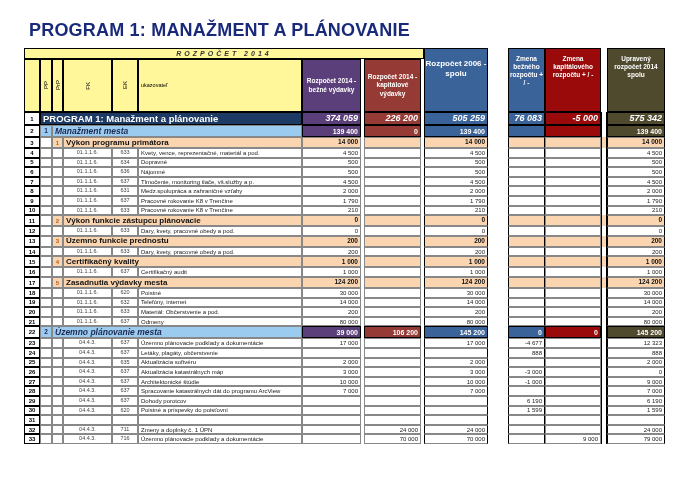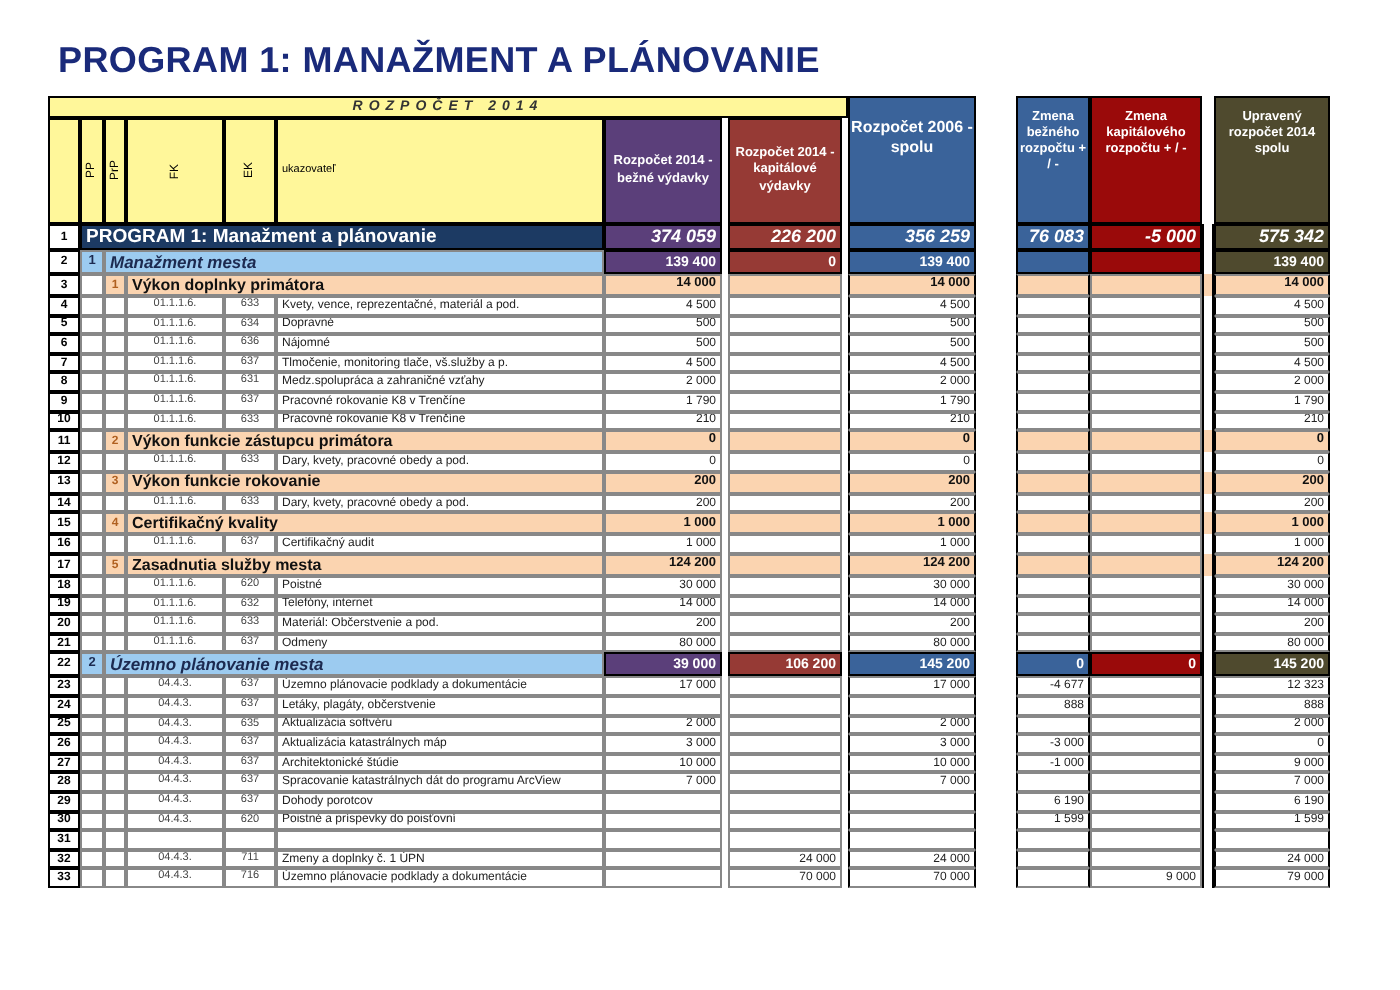--- a/index.html
+++ b/index.html
@@ -41,39 +41,39 @@
     <div class="cell bord c hdr" style="left: 302px; top: 59px; width: 59px; height: 53px; background: rgb(91, 63, 122);">Rozpočet 2014 - bežné výdavky</div>
     <div class="cell bord c hdr" style="left: 364px; top: 59px; width: 57px; height: 53px; background: rgb(150, 58, 53);">Rozpočet 2014 - kapitálové výdavky</div>
     <div class="cell bord c hdr" style="left: 424px; top: 48px; width: 64px; height: 64px; background: rgb(58, 99, 154); font-size: 8px; align-items: flex-start; padding-top: 10px;">Rozpočet 2006 - spolu</div>
     <div class="cell bord c hdr" style="left: 508px; top: 48px; width: 37px; height: 64px; background: rgb(58, 99, 154); align-items: flex-start; padding-top: 6px;">Zmena bežného rozpočtu + / -</div>
     <div class="cell bord c hdr" style="left: 545px; top: 48px; width: 56px; height: 64px; background: rgb(154, 10, 10); align-items: flex-start; padding-top: 6px;">Zmena kapitálového rozpočtu + / -</div>
     <div class="cell bord c hdr" style="left: 607px; top: 48px; width: 58px; height: 64px; background: rgb(79, 74, 46); align-items: flex-start; padding-top: 6px;">Upravený rozpočet 2014 spolu</div>
     <div class="cell rownum" style="left: 24px; top: 112px; width: 16px; height: 13px;">1</div>
     <div class="cell l" style="left: 40px; top: 112px; width: 262px; height: 13px; background: rgb(28, 58, 99); color: rgb(255, 255, 255); font-weight: bold; font-size: 9.5px; border: 1px solid rgb(0, 0, 0);">PROGRAM 1: Manažment a plánovanie</div>
     <div class="cell r" style="left: 302px; top: 112px; width: 59px; height: 13px; background: rgb(91, 63, 122); color: rgb(255, 255, 255); font-size: 9px; font-weight: bold; font-style: italic; border: 1px solid rgb(0, 0, 0);">374 059</div>
     <div class="cell r" style="left: 364px; top: 112px; width: 57px; height: 13px; background: rgb(150, 58, 53); color: rgb(255, 255, 255); font-size: 9px; font-weight: bold; font-style: italic; border: 1px solid rgb(0, 0, 0);">226 200</div>
-    <div class="cell r" style="left: 424px; top: 112px; width: 64px; height: 13px; background: rgb(58, 99, 154); color: rgb(255, 255, 255); font-size: 9px; font-weight: bold; font-style: italic; border-width: 1px 1.5px; border-style: solid; border-color: rgb(0, 0, 0); border-image: initial;">356 259</div>
+    <div class="cell r" style="left: 424px; top: 112px; width: 64px; height: 13px; background: rgb(58, 99, 154); color: rgb(255, 255, 255); font-size: 9px; font-weight: bold; font-style: italic; border-width: 1px 1.5px; border-style: solid; border-color: rgb(0, 0, 0); border-image: initial;">505 259</div>
     <div class="cell r" style="left: 508px; top: 112px; width: 37px; height: 13px; background: rgb(58, 99, 154); color: rgb(255, 255, 255); font-size: 9px; font-weight: bold; font-style: italic; border-width: 1px 1.5px; border-style: solid; border-color: rgb(0, 0, 0); border-image: initial;">76 083</div>
     <div class="cell r" style="left: 545px; top: 112px; width: 56px; height: 13px; background: rgb(154, 10, 10); color: rgb(255, 255, 255); font-size: 9px; font-weight: bold; font-style: italic; border: 1px solid rgb(0, 0, 0);">-5 000</div>
     <div class="cell r" style="left: 607px; top: 112px; width: 58px; height: 13px; background: rgb(79, 74, 46); color: rgb(255, 255, 255); font-size: 9px; font-weight: bold; font-style: italic; border-width: 1px 1.5px; border-style: solid; border-color: rgb(0, 0, 0); border-image: initial;">575 342</div>
     <div class="cell " style="left: 601px; top: 112px; width: 6px; height: 13px; background: rgb(255, 255, 255); border-left: 1px solid rgb(0, 0, 0); border-right: 1px solid rgb(0, 0, 0);"></div>
     <div class="cell rownum" style="left: 24px; top: 125px; width: 16px; height: 12px;">2</div>
     <div class="cell c" style="left: 40px; top: 125px; width: 12px; height: 12px; background: rgb(156, 203, 240); color: rgb(28, 42, 80); font-weight: bold; font-size: 6.5px; border: 1px solid rgb(136, 136, 136);">1</div>
     <div class="cell l" style="left: 52px; top: 125px; width: 250px; height: 12px; background: rgb(156, 203, 240); color: rgb(28, 42, 80); font-weight: bold; font-size: 8.5px; font-style: italic; border: 1px solid rgb(136, 136, 136);">Manažment mesta</div>
     <div class="cell r" style="left: 302px; top: 125px; width: 59px; height: 12px; background: rgb(91, 63, 122); color: rgb(255, 255, 255); font-size: 7px; font-weight: bold; border: 1px solid rgb(0, 0, 0);">139 400</div>
     <div class="cell r" style="left: 364px; top: 125px; width: 57px; height: 12px; background: rgb(150, 58, 53); color: rgb(255, 255, 255); font-size: 7px; font-weight: bold; border: 1px solid rgb(0, 0, 0);">0</div>
     <div class="cell r" style="left: 424px; top: 125px; width: 64px; height: 12px; background: rgb(58, 99, 154); color: rgb(255, 255, 255); font-size: 7px; font-weight: bold; border-width: 1px 1.5px; border-style: solid; border-color: rgb(0, 0, 0); border-image: initial;">139 400</div>
     <div class="cell r" style="left: 508px; top: 125px; width: 37px; height: 12px; background: rgb(58, 99, 154); color: rgb(255, 255, 255); font-size: 7px; font-weight: bold; border-width: 1px 1.5px; border-style: solid; border-color: rgb(0, 0, 0); border-image: initial;"></div>
     <div class="cell r" style="left: 545px; top: 125px; width: 56px; height: 12px; background: rgb(154, 10, 10); color: rgb(255, 255, 255); font-size: 7px; font-weight: bold; border: 1px solid rgb(0, 0, 0);"></div>
     <div class="cell r" style="left: 607px; top: 125px; width: 58px; height: 12px; background: rgb(79, 74, 46); color: rgb(255, 255, 255); font-size: 7px; font-weight: bold; border-width: 1px 1.5px; border-style: solid; border-color: rgb(0, 0, 0); border-image: initial;">139 400</div>
     <div class="cell " style="left: 601px; top: 125px; width: 6px; height: 12px; background: rgb(255, 255, 255); border-left: 1px solid rgb(0, 0, 0); border-right: 1px solid rgb(0, 0, 0);"></div>
     <div class="cell rownum" style="left: 24px; top: 137px; width: 16px; height: 11px;">3</div>
     <div class="cell c" style="left: 40px; top: 137px; width: 12px; height: 11px; background: rgb(255, 255, 255); border: 1px solid rgb(136, 136, 136);"></div>
     <div class="cell c" style="left: 52px; top: 137px; width: 11px; height: 11px; background: rgb(251, 212, 176); color: rgb(176, 96, 32); font-weight: bold; font-size: 6px; border: 1px solid rgb(136, 136, 136);">1</div>
-    <div class="cell l" style="left: 63px; top: 137px; width: 239px; height: 11px; background: rgb(251, 212, 176); color: rgb(17, 17, 17); font-weight: bold; font-size: 8px; border: 1px solid rgb(136, 136, 136);">Výkon doplnky primátora</div>
+    <div class="cell l" style="left: 63px; top: 137px; width: 239px; height: 11px; background: rgb(251, 212, 176); color: rgb(17, 17, 17); font-weight: bold; font-size: 8px; border: 1px solid rgb(136, 136, 136);">Výkon programu primátora</div>
     <div class="cell r" style="left: 302px; top: 137px; width: 59px; height: 11px; background: rgb(251, 212, 176); color: rgb(17, 17, 17); font-size: 6.5px; font-weight: bold; border: 1px solid rgb(136, 136, 136);">14 000</div>
     <div class="cell r" style="left: 364px; top: 137px; width: 57px; height: 11px; background: rgb(251, 212, 176); color: rgb(17, 17, 17); font-size: 6.5px; font-weight: bold; border: 1px solid rgb(136, 136, 136);"></div>
     <div class="cell r" style="left: 424px; top: 137px; width: 64px; height: 11px; background: rgb(251, 212, 176); color: rgb(17, 17, 17); font-size: 6.5px; font-weight: bold; border-width: 1px 1.5px; border-style: solid; border-color: rgb(136, 136, 136) rgb(0, 0, 0); border-image: initial;">14 000</div>
     <div class="cell r" style="left: 508px; top: 137px; width: 37px; height: 11px; background: rgb(251, 212, 176); color: rgb(17, 17, 17); font-size: 6.5px; font-weight: bold; border-width: 1px 1.5px; border-style: solid; border-color: rgb(136, 136, 136) rgb(0, 0, 0); border-image: initial;"></div>
     <div class="cell r" style="left: 545px; top: 137px; width: 56px; height: 11px; background: rgb(251, 212, 176); color: rgb(17, 17, 17); font-size: 6.5px; font-weight: bold; border: 1px solid rgb(136, 136, 136);"></div>
     <div class="cell r" style="left: 607px; top: 137px; width: 58px; height: 11px; background: rgb(251, 212, 176); color: rgb(17, 17, 17); font-size: 6.5px; font-weight: bold; border-width: 1px 1.5px; border-style: solid; border-color: rgb(136, 136, 136) rgb(0, 0, 0); border-image: initial;">14 000</div>
     <div class="cell " style="left: 601px; top: 137px; width: 6px; height: 11px; background: rgb(251, 212, 176); border-left: 1px solid rgb(0, 0, 0); border-right: 1px solid rgb(0, 0, 0);"></div>
     <div class="cell rownum" style="left: 24px; top: 148px; width: 16px; height: 9.6px;">4</div>
     <div class="cell c" style="left: 40px; top: 148px; width: 12px; height: 9.6px; border: 1px solid rgb(136, 136, 136); background: rgb(255, 255, 255);"></div>
     <div class="cell c" style="left: 52px; top: 148px; width: 11px; height: 9.6px; border: 1px solid rgb(136, 136, 136); background: rgb(255, 255, 255);"></div>
@@ -161,21 +161,21 @@
     <div class="cell r" style="left: 302px; top: 205.6px; width: 59px; height: 9.6px; border: 1px solid rgb(136, 136, 136); font-size: 6px; color: rgb(34, 34, 34); background: rgb(255, 255, 255);">210</div>
     <div class="cell r" style="left: 364px; top: 205.6px; width: 57px; height: 9.6px; border: 1px solid rgb(136, 136, 136); font-size: 6px; color: rgb(34, 34, 34); background: rgb(255, 255, 255);"></div>
     <div class="cell r" style="left: 424px; top: 205.6px; width: 64px; height: 9.6px; border-width: 1px 1.5px; border-style: solid; border-color: rgb(136, 136, 136) rgb(0, 0, 0); border-image: initial; font-size: 6px; color: rgb(34, 34, 34); background: rgb(255, 255, 255);">210</div>
     <div class="cell r" style="left: 508px; top: 205.6px; width: 37px; height: 9.6px; border-width: 1px 1.5px; border-style: solid; border-color: rgb(136, 136, 136) rgb(0, 0, 0); border-image: initial; font-size: 6px; color: rgb(34, 34, 34); background: rgb(255, 255, 255);"></div>
     <div class="cell r" style="left: 545px; top: 205.6px; width: 56px; height: 9.6px; border: 1px solid rgb(136, 136, 136); font-size: 6px; color: rgb(34, 34, 34); background: rgb(255, 255, 255);"></div>
     <div class="cell r" style="left: 607px; top: 205.6px; width: 58px; height: 9.6px; border-width: 1px 1.5px; border-style: solid; border-color: rgb(136, 136, 136) rgb(0, 0, 0); border-image: initial; font-size: 6px; color: rgb(34, 34, 34); background: rgb(255, 255, 255);">210</div>
     <div class="cell " style="left: 601px; top: 205.6px; width: 6px; height: 9.6px; background: rgb(255, 255, 255); border-left: 1px solid rgb(0, 0, 0); border-right: 1px solid rgb(0, 0, 0);"></div>
     <div class="cell rownum" style="left: 24px; top: 215.2px; width: 16px; height: 11px;">11</div>
     <div class="cell c" style="left: 40px; top: 215.2px; width: 12px; height: 11px; background: rgb(255, 255, 255); border: 1px solid rgb(136, 136, 136);"></div>
     <div class="cell c" style="left: 52px; top: 215.2px; width: 11px; height: 11px; background: rgb(251, 212, 176); color: rgb(176, 96, 32); font-weight: bold; font-size: 6px; border: 1px solid rgb(136, 136, 136);">2</div>
-    <div class="cell l" style="left: 63px; top: 215.2px; width: 239px; height: 11px; background: rgb(251, 212, 176); color: rgb(17, 17, 17); font-weight: bold; font-size: 8px; border: 1px solid rgb(136, 136, 136);">Výkon funkcie zástupcu primátora</div>
+    <div class="cell l" style="left: 63px; top: 215.2px; width: 239px; height: 11px; background: rgb(251, 212, 176); color: rgb(17, 17, 17); font-weight: bold; font-size: 8px; border: 1px solid rgb(136, 136, 136);">Výkon funkcie zástupcu plánovacie</div>
     <div class="cell r" style="left: 302px; top: 215.2px; width: 59px; height: 11px; background: rgb(251, 212, 176); color: rgb(17, 17, 17); font-size: 6.5px; font-weight: bold; border: 1px solid rgb(136, 136, 136);">0</div>
     <div class="cell r" style="left: 364px; top: 215.2px; width: 57px; height: 11px; background: rgb(251, 212, 176); color: rgb(17, 17, 17); font-size: 6.5px; font-weight: bold; border: 1px solid rgb(136, 136, 136);"></div>
     <div class="cell r" style="left: 424px; top: 215.2px; width: 64px; height: 11px; background: rgb(251, 212, 176); color: rgb(17, 17, 17); font-size: 6.5px; font-weight: bold; border-width: 1px 1.5px; border-style: solid; border-color: rgb(136, 136, 136) rgb(0, 0, 0); border-image: initial;">0</div>
     <div class="cell r" style="left: 508px; top: 215.2px; width: 37px; height: 11px; background: rgb(251, 212, 176); color: rgb(17, 17, 17); font-size: 6.5px; font-weight: bold; border-width: 1px 1.5px; border-style: solid; border-color: rgb(136, 136, 136) rgb(0, 0, 0); border-image: initial;"></div>
     <div class="cell r" style="left: 545px; top: 215.2px; width: 56px; height: 11px; background: rgb(251, 212, 176); color: rgb(17, 17, 17); font-size: 6.5px; font-weight: bold; border: 1px solid rgb(136, 136, 136);"></div>
     <div class="cell r" style="left: 607px; top: 215.2px; width: 58px; height: 11px; background: rgb(251, 212, 176); color: rgb(17, 17, 17); font-size: 6.5px; font-weight: bold; border-width: 1px 1.5px; border-style: solid; border-color: rgb(136, 136, 136) rgb(0, 0, 0); border-image: initial;">0</div>
     <div class="cell " style="left: 601px; top: 215.2px; width: 6px; height: 11px; background: rgb(251, 212, 176); border-left: 1px solid rgb(0, 0, 0); border-right: 1px solid rgb(0, 0, 0);"></div>
     <div class="cell rownum" style="left: 24px; top: 226.2px; width: 16px; height: 9.6px;">12</div>
     <div class="cell c" style="left: 40px; top: 226.2px; width: 12px; height: 9.6px; border: 1px solid rgb(136, 136, 136); background: rgb(255, 255, 255);"></div>
     <div class="cell c" style="left: 52px; top: 226.2px; width: 11px; height: 9.6px; border: 1px solid rgb(136, 136, 136); background: rgb(255, 255, 255);"></div>
@@ -185,21 +185,21 @@
     <div class="cell r" style="left: 302px; top: 226.2px; width: 59px; height: 9.6px; border: 1px solid rgb(136, 136, 136); font-size: 6px; color: rgb(34, 34, 34); background: rgb(255, 255, 255);">0</div>
     <div class="cell r" style="left: 364px; top: 226.2px; width: 57px; height: 9.6px; border: 1px solid rgb(136, 136, 136); font-size: 6px; color: rgb(34, 34, 34); background: rgb(255, 255, 255);"></div>
     <div class="cell r" style="left: 424px; top: 226.2px; width: 64px; height: 9.6px; border-width: 1px 1.5px; border-style: solid; border-color: rgb(136, 136, 136) rgb(0, 0, 0); border-image: initial; font-size: 6px; color: rgb(34, 34, 34); background: rgb(255, 255, 255);">0</div>
     <div class="cell r" style="left: 508px; top: 226.2px; width: 37px; height: 9.6px; border-width: 1px 1.5px; border-style: solid; border-color: rgb(136, 136, 136) rgb(0, 0, 0); border-image: initial; font-size: 6px; color: rgb(34, 34, 34); background: rgb(255, 255, 255);"></div>
     <div class="cell r" style="left: 545px; top: 226.2px; width: 56px; height: 9.6px; border: 1px solid rgb(136, 136, 136); font-size: 6px; color: rgb(34, 34, 34); background: rgb(255, 255, 255);"></div>
     <div class="cell r" style="left: 607px; top: 226.2px; width: 58px; height: 9.6px; border-width: 1px 1.5px; border-style: solid; border-color: rgb(136, 136, 136) rgb(0, 0, 0); border-image: initial; font-size: 6px; color: rgb(34, 34, 34); background: rgb(255, 255, 255);">0</div>
     <div class="cell " style="left: 601px; top: 226.2px; width: 6px; height: 9.6px; background: rgb(255, 255, 255); border-left: 1px solid rgb(0, 0, 0); border-right: 1px solid rgb(0, 0, 0);"></div>
     <div class="cell rownum" style="left: 24px; top: 235.8px; width: 16px; height: 11px;">13</div>
     <div class="cell c" style="left: 40px; top: 235.8px; width: 12px; height: 11px; background: rgb(255, 255, 255); border: 1px solid rgb(136, 136, 136);"></div>
     <div class="cell c" style="left: 52px; top: 235.8px; width: 11px; height: 11px; background: rgb(251, 212, 176); color: rgb(176, 96, 32); font-weight: bold; font-size: 6px; border: 1px solid rgb(136, 136, 136);">3</div>
-    <div class="cell l" style="left: 63px; top: 235.8px; width: 239px; height: 11px; background: rgb(251, 212, 176); color: rgb(17, 17, 17); font-weight: bold; font-size: 8px; border: 1px solid rgb(136, 136, 136);">Výkon funkcie rokovanie</div>
+    <div class="cell l" style="left: 63px; top: 235.8px; width: 239px; height: 11px; background: rgb(251, 212, 176); color: rgb(17, 17, 17); font-weight: bold; font-size: 8px; border: 1px solid rgb(136, 136, 136);">Územno funkcie prednostu</div>
     <div class="cell r" style="left: 302px; top: 235.8px; width: 59px; height: 11px; background: rgb(251, 212, 176); color: rgb(17, 17, 17); font-size: 6.5px; font-weight: bold; border: 1px solid rgb(136, 136, 136);">200</div>
     <div class="cell r" style="left: 364px; top: 235.8px; width: 57px; height: 11px; background: rgb(251, 212, 176); color: rgb(17, 17, 17); font-size: 6.5px; font-weight: bold; border: 1px solid rgb(136, 136, 136);"></div>
     <div class="cell r" style="left: 424px; top: 235.8px; width: 64px; height: 11px; background: rgb(251, 212, 176); color: rgb(17, 17, 17); font-size: 6.5px; font-weight: bold; border-width: 1px 1.5px; border-style: solid; border-color: rgb(136, 136, 136) rgb(0, 0, 0); border-image: initial;">200</div>
     <div class="cell r" style="left: 508px; top: 235.8px; width: 37px; height: 11px; background: rgb(251, 212, 176); color: rgb(17, 17, 17); font-size: 6.5px; font-weight: bold; border-width: 1px 1.5px; border-style: solid; border-color: rgb(136, 136, 136) rgb(0, 0, 0); border-image: initial;"></div>
     <div class="cell r" style="left: 545px; top: 235.8px; width: 56px; height: 11px; background: rgb(251, 212, 176); color: rgb(17, 17, 17); font-size: 6.5px; font-weight: bold; border: 1px solid rgb(136, 136, 136);"></div>
     <div class="cell r" style="left: 607px; top: 235.8px; width: 58px; height: 11px; background: rgb(251, 212, 176); color: rgb(17, 17, 17); font-size: 6.5px; font-weight: bold; border-width: 1px 1.5px; border-style: solid; border-color: rgb(136, 136, 136) rgb(0, 0, 0); border-image: initial;">200</div>
     <div class="cell " style="left: 601px; top: 235.8px; width: 6px; height: 11px; background: rgb(251, 212, 176); border-left: 1px solid rgb(0, 0, 0); border-right: 1px solid rgb(0, 0, 0);"></div>
     <div class="cell rownum" style="left: 24px; top: 246.8px; width: 16px; height: 9.6px;">14</div>
     <div class="cell c" style="left: 40px; top: 246.8px; width: 12px; height: 9.6px; border: 1px solid rgb(136, 136, 136); background: rgb(255, 255, 255);"></div>
     <div class="cell c" style="left: 52px; top: 246.8px; width: 11px; height: 9.6px; border: 1px solid rgb(136, 136, 136); background: rgb(255, 255, 255);"></div>
@@ -233,21 +233,21 @@
     <div class="cell r" style="left: 302px; top: 267.4px; width: 59px; height: 9.6px; border: 1px solid rgb(136, 136, 136); font-size: 6px; color: rgb(34, 34, 34); background: rgb(255, 255, 255);">1 000</div>
     <div class="cell r" style="left: 364px; top: 267.4px; width: 57px; height: 9.6px; border: 1px solid rgb(136, 136, 136); font-size: 6px; color: rgb(34, 34, 34); background: rgb(255, 255, 255);"></div>
     <div class="cell r" style="left: 424px; top: 267.4px; width: 64px; height: 9.6px; border-width: 1px 1.5px; border-style: solid; border-color: rgb(136, 136, 136) rgb(0, 0, 0); border-image: initial; font-size: 6px; color: rgb(34, 34, 34); background: rgb(255, 255, 255);">1 000</div>
     <div class="cell r" style="left: 508px; top: 267.4px; width: 37px; height: 9.6px; border-width: 1px 1.5px; border-style: solid; border-color: rgb(136, 136, 136) rgb(0, 0, 0); border-image: initial; font-size: 6px; color: rgb(34, 34, 34); background: rgb(255, 255, 255);"></div>
     <div class="cell r" style="left: 545px; top: 267.4px; width: 56px; height: 9.6px; border: 1px solid rgb(136, 136, 136); font-size: 6px; color: rgb(34, 34, 34); background: rgb(255, 255, 255);"></div>
     <div class="cell r" style="left: 607px; top: 267.4px; width: 58px; height: 9.6px; border-width: 1px 1.5px; border-style: solid; border-color: rgb(136, 136, 136) rgb(0, 0, 0); border-image: initial; font-size: 6px; color: rgb(34, 34, 34); background: rgb(255, 255, 255);">1 000</div>
     <div class="cell " style="left: 601px; top: 267.4px; width: 6px; height: 9.6px; background: rgb(255, 255, 255); border-left: 1px solid rgb(0, 0, 0); border-right: 1px solid rgb(0, 0, 0);"></div>
     <div class="cell rownum" style="left: 24px; top: 277px; width: 16px; height: 11px;">17</div>
     <div class="cell c" style="left: 40px; top: 277px; width: 12px; height: 11px; background: rgb(255, 255, 255); border: 1px solid rgb(136, 136, 136);"></div>
     <div class="cell c" style="left: 52px; top: 277px; width: 11px; height: 11px; background: rgb(251, 212, 176); color: rgb(176, 96, 32); font-weight: bold; font-size: 6px; border: 1px solid rgb(136, 136, 136);">5</div>
-    <div class="cell l" style="left: 63px; top: 277px; width: 239px; height: 11px; background: rgb(251, 212, 176); color: rgb(17, 17, 17); font-weight: bold; font-size: 8px; border: 1px solid rgb(136, 136, 136);">Zasadnutia služby mesta</div>
+    <div class="cell l" style="left: 63px; top: 277px; width: 239px; height: 11px; background: rgb(251, 212, 176); color: rgb(17, 17, 17); font-weight: bold; font-size: 8px; border: 1px solid rgb(136, 136, 136);">Zasadnutia výdavky mesta</div>
     <div class="cell r" style="left: 302px; top: 277px; width: 59px; height: 11px; background: rgb(251, 212, 176); color: rgb(17, 17, 17); font-size: 6.5px; font-weight: bold; border: 1px solid rgb(136, 136, 136);">124 200</div>
     <div class="cell r" style="left: 364px; top: 277px; width: 57px; height: 11px; background: rgb(251, 212, 176); color: rgb(17, 17, 17); font-size: 6.5px; font-weight: bold; border: 1px solid rgb(136, 136, 136);"></div>
     <div class="cell r" style="left: 424px; top: 277px; width: 64px; height: 11px; background: rgb(251, 212, 176); color: rgb(17, 17, 17); font-size: 6.5px; font-weight: bold; border-width: 1px 1.5px; border-style: solid; border-color: rgb(136, 136, 136) rgb(0, 0, 0); border-image: initial;">124 200</div>
     <div class="cell r" style="left: 508px; top: 277px; width: 37px; height: 11px; background: rgb(251, 212, 176); color: rgb(17, 17, 17); font-size: 6.5px; font-weight: bold; border-width: 1px 1.5px; border-style: solid; border-color: rgb(136, 136, 136) rgb(0, 0, 0); border-image: initial;"></div>
     <div class="cell r" style="left: 545px; top: 277px; width: 56px; height: 11px; background: rgb(251, 212, 176); color: rgb(17, 17, 17); font-size: 6.5px; font-weight: bold; border: 1px solid rgb(136, 136, 136);"></div>
     <div class="cell r" style="left: 607px; top: 277px; width: 58px; height: 11px; background: rgb(251, 212, 176); color: rgb(17, 17, 17); font-size: 6.5px; font-weight: bold; border-width: 1px 1.5px; border-style: solid; border-color: rgb(136, 136, 136) rgb(0, 0, 0); border-image: initial;">124 200</div>
     <div class="cell " style="left: 601px; top: 277px; width: 6px; height: 11px; background: rgb(251, 212, 176); border-left: 1px solid rgb(0, 0, 0); border-right: 1px solid rgb(0, 0, 0);"></div>
     <div class="cell rownum" style="left: 24px; top: 288px; width: 16px; height: 9.6px;">18</div>
     <div class="cell c" style="left: 40px; top: 288px; width: 12px; height: 9.6px; border: 1px solid rgb(136, 136, 136); background: rgb(255, 255, 255);"></div>
     <div class="cell c" style="left: 52px; top: 288px; width: 11px; height: 9.6px; border: 1px solid rgb(136, 136, 136); background: rgb(255, 255, 255);"></div>

